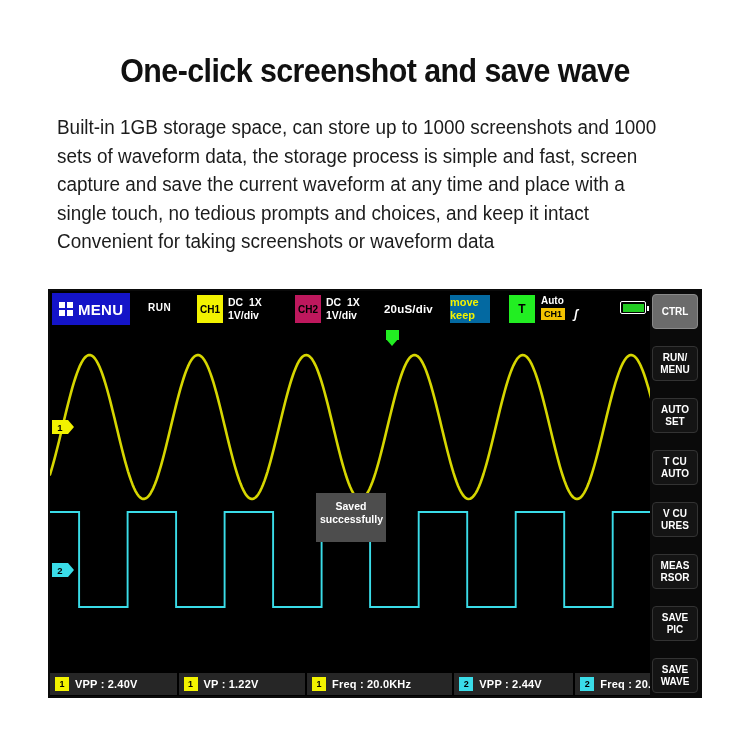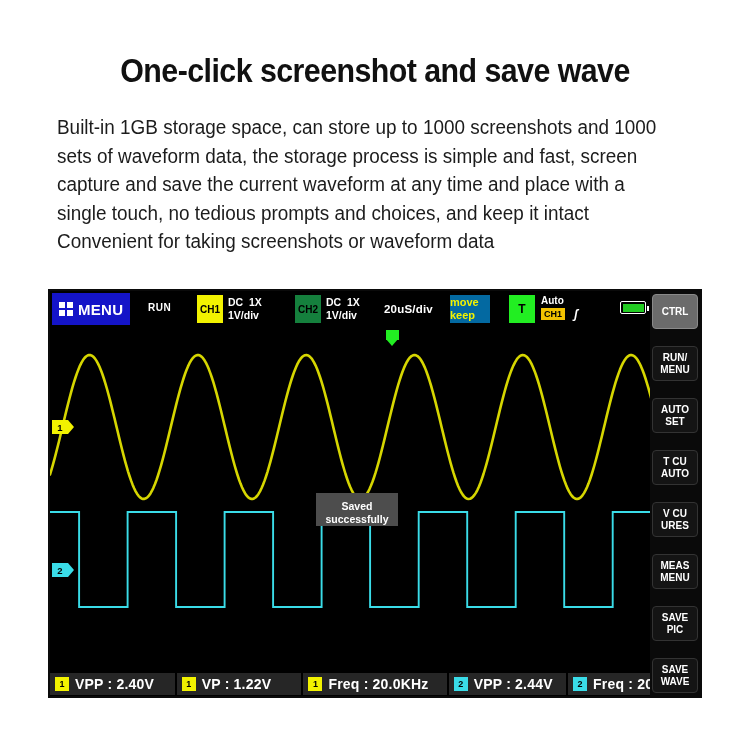--- a/index.html
+++ b/index.html
@@ -106,21 +106,21 @@
     top: 4px;
     width: 26px; height: 28px;
     display: flex;
     align-items: center;
     justify-content: center;
     font-size: 10px;
     font-weight: bold;
     color: #000000;
   }
   .ch1-badge { left: 147px; background: #f2f200; }
-  .ch2-badge { left: 245px; background: #15803d; }
+  .ch2-badge { left: 245px; background: #be185d; }
   .ch-info {
     position: absolute;
     top: 5px;
     color: #ffffff;
     font-size: 10.5px;
     font-weight: bold;
     line-height: 13px;
     white-space: pre;
   }
   .ch1-info { left: 178px; }
@@ -274,28 +274,28 @@
     background: #22ee22;
   }
   .marker-trig::after {
     left: -6px; top: 0;
     border-right: 6px solid #22ee22;
   }
 
   .toast {
     position: absolute;
     left: 266px; top: 166px;
-    width: 82px;
+    width: 70px;
     background: #4d4d4d;
     color: #ffffff;
     font-size: 10.5px;
     font-weight: bold;
     line-height: 13px;
     text-align: center;
-    padding: 7px 4px 0 4px;
+    padding: 7px 4px 16px 4px;
     box-sizing: border-box;
   }
 
   
   .measbar {
     position: absolute;
     left: 0; bottom: 0;
     width: 650px;
     height: 24px;
     display: flex;
@@ -318,21 +318,21 @@
     color: #000000;
     display: flex;
     align-items: center;
     justify-content: center;
     flex: 0 0 auto;
   }
   .chip-1 { background: #f2f200; }
   .chip-2 { background: #3adce8; }
   .meas-text {
     color: #ffffff;
-    font-size: 14px;
+    font-size: 11px;
     font-weight: bold;
     white-space: nowrap;
     letter-spacing: 0.2px;
   }
 
   
   .sidebar {
     position: absolute;
     right: 0; top: 0;
     width: 50px;
@@ -466,21 +466,21 @@
         <div class="side-btn active">CTRL</div>
         <div class="side-btn">RUN/
 MENU</div>
         <div class="side-btn">AUTO
 SET</div>
         <div class="side-btn">T  CU
 AUTO</div>
         <div class="side-btn">V  CU
 URES</div>
         <div class="side-btn">MEAS
-MENU</div>
+RSOR</div>
         <div class="side-btn">SAVE
 PIC</div>
         <div class="side-btn">SAVE
 WAVE</div>
       </div>
 
   </div>
 </div>
 
 </body></html>

